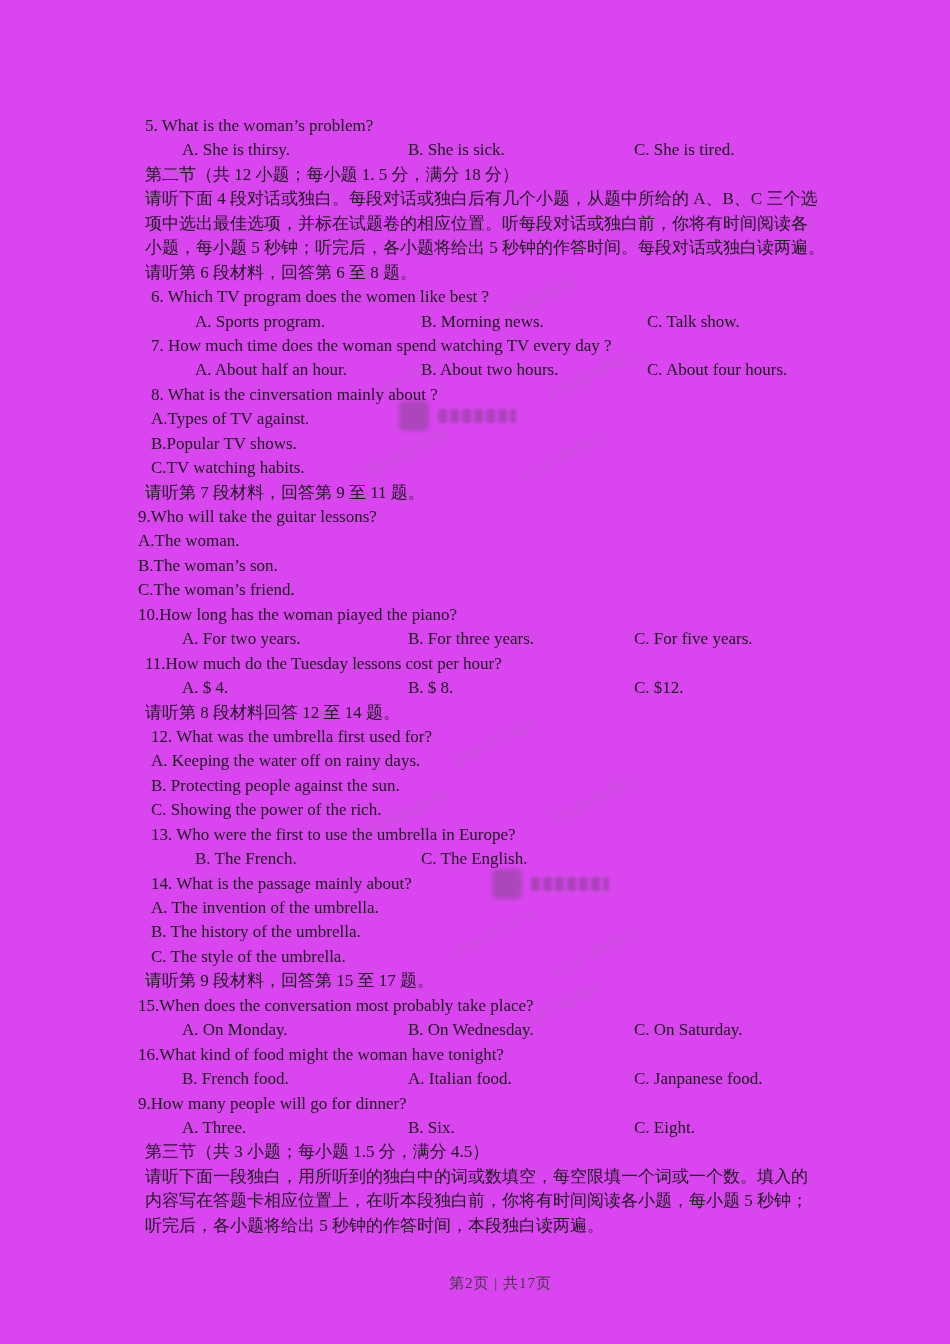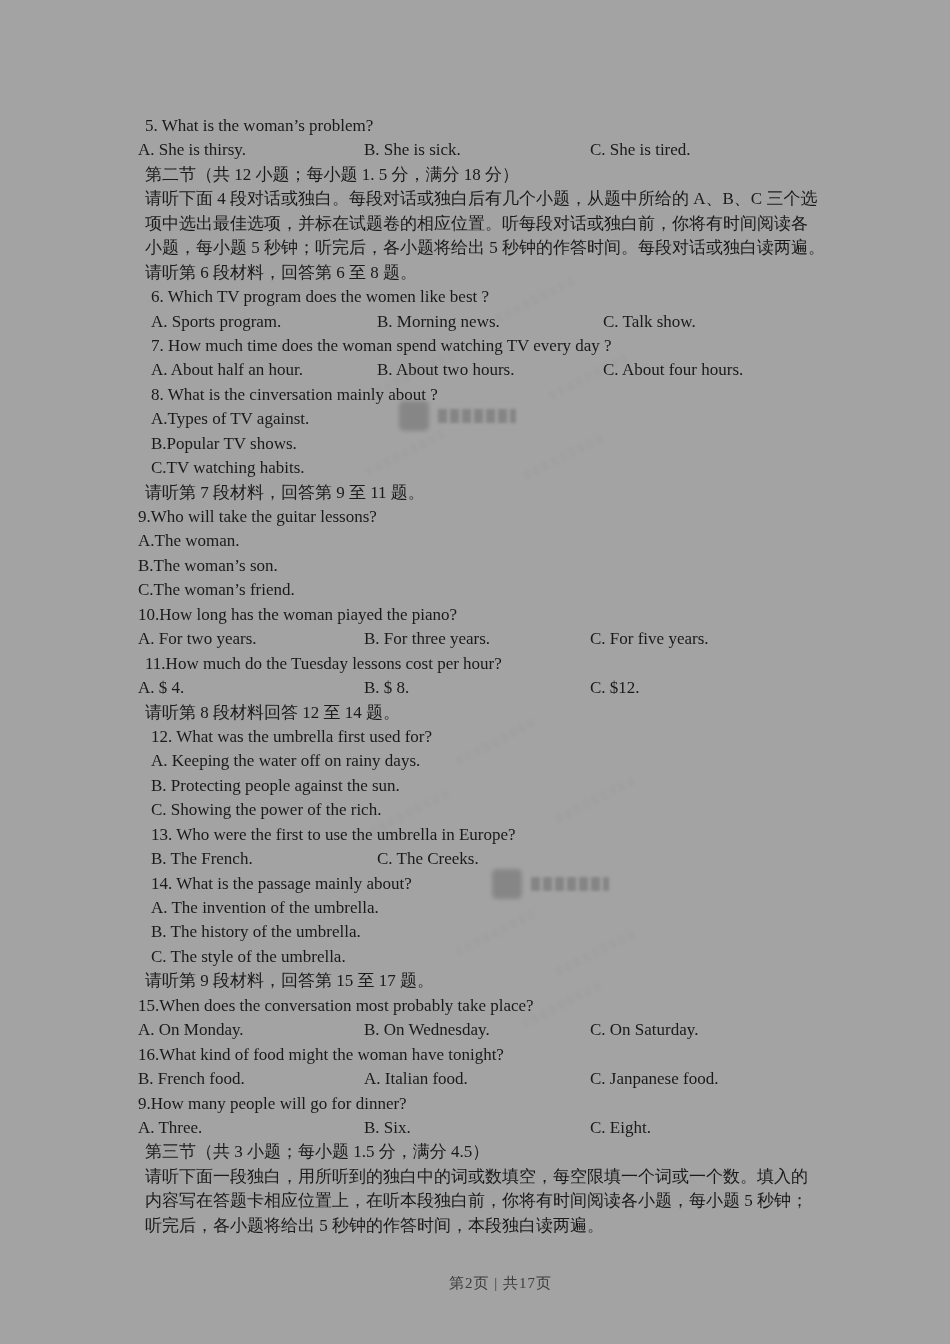--- a/index.html
+++ b/index.html
@@ -4,36 +4,36 @@
 <style>
   * { margin: 0; padding: 0; box-sizing: border-box; }
   html, body {
     width: 950px; height: 1344px;
     background: #ffffff;
     font-family: "Liberation Serif", "DejaVu Serif", serif;
     color: #1a1a1a;
     position: relative;
     overflow: hidden;
   }
-  .page { position: absolute; inset: 0; background: #a3a3a3; text-decoration: underline; }
+  .page { position: absolute; inset: 0; background: #d946ef; text-decoration: underline; }
   .content {
     position: absolute;
     left: 138px; top: 114px;
     width: 678px;
   }
   .bl {
     height: 24.45px;
     line-height: 24.45px;
     font-size: 17px;
     white-space: nowrap;
   }
   .ind0 { padding-left: 0; }
   .ind1 { padding-left: 7px; }
   .ind2 { padding-left: 13px; }
-  .row3 { display: grid; grid-template-columns: 226px 226px auto; }
+  .row3 { display: grid; grid-template-columns: 226px 226px auto; margin-left: 44px; }
   .row3 .col { white-space: nowrap; }
   .footer {
     position: absolute;
     left: 6px; right: 0; top: 1274px;
     text-align: center;
     font-size: 15px;
     color: #3d3d3d;
     letter-spacing: 1px;
     padding-left: 45px;
   }
@@ -127,21 +127,21 @@
         <span class="col">C. $12.</span>
       </div>
       <div class="bl ind1">请听第 8 段材料回答 12 至 14 题。</div>
       <div class="bl ind2">12. What was the umbrella first used for?</div>
       <div class="bl ind2">A. Keeping the water off on rainy days.</div>
       <div class="bl ind2">B. Protecting people against the sun.</div>
       <div class="bl ind2">C. Showing the power of the rich.</div>
       <div class="bl ind2">13. Who were the first to use the umbrella in Europe?</div>
       <div class="bl ind2 row3">
         <span class="col">B. The French.</span>
-        <span class="col">C. The Creeks.</span>
+        <span class="col">C. The English.</span>
       </div>
       <div class="bl ind2">14. What is the passage mainly about?</div>
       <div class="bl ind2">A. The invention of the umbrella.</div>
       <div class="bl ind2">B. The history of the umbrella.</div>
       <div class="bl ind2">C. The style of the umbrella.</div>
       <div class="bl ind1">请听第 9 段材料，回答第 15 至 17 题。</div>
       <div class="bl ind0">15.When does the conversation most probably take place?</div>
       <div class="bl ind0 row3">
         <span class="col">A. On Monday.</span>
         <span class="col">B. On Wednesday.</span>

